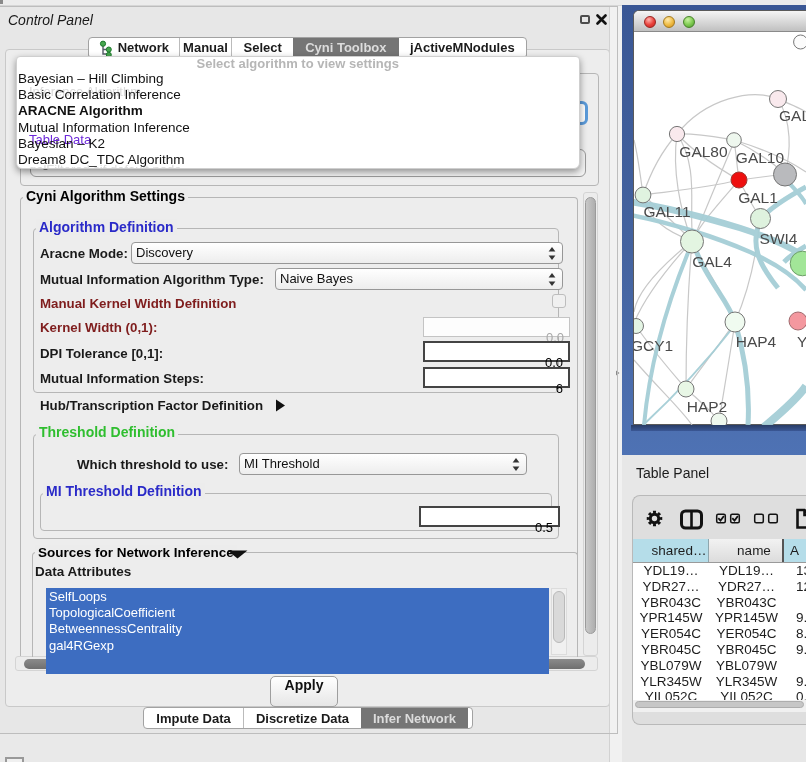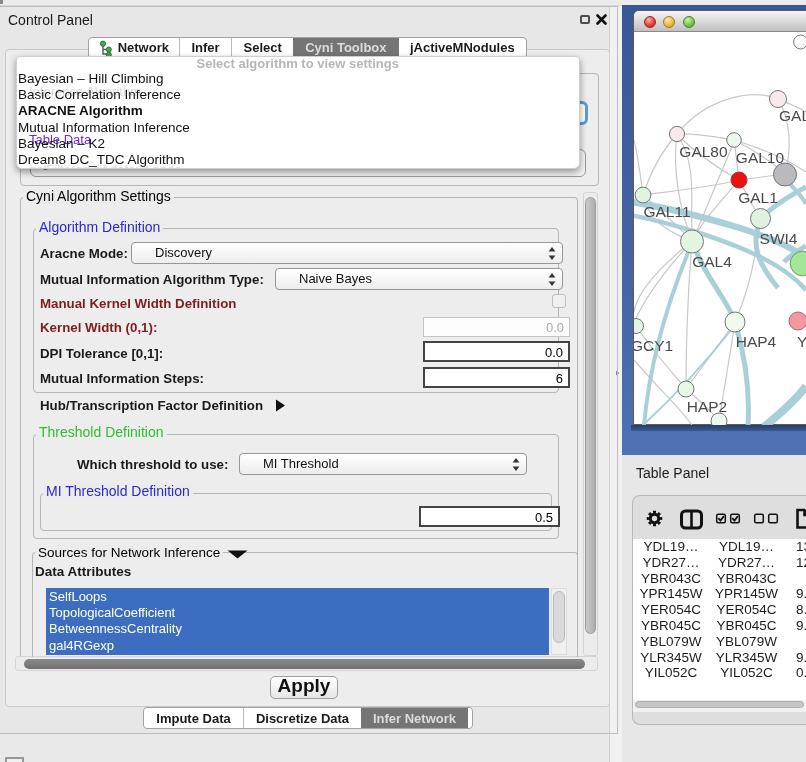--- a/index.html
+++ b/index.html
@@ -3,55 +3,55 @@
 <meta charset="utf-8">
 <style>
 * { margin:0; padding:0; box-sizing:border-box; }
 html,body { width:806px; height:762px; overflow:hidden; background:#e9e9e9;
   font-family:"Liberation Sans", sans-serif; }
 .abs { position:absolute; }
 #stage { position:relative; width:806px; height:762px; }
 .lbl { font-size:13.3px; font-weight:bold; color:#1a1a1a; white-space:nowrap; }
 .lbl.dis { color:#7f1d1d; }
 .gbox { position:absolute; border:1px solid #b6b6b6; border-radius:4px; }
-.gtitle { position:absolute; font-size:14px; font-weight:normal; background:#ececec; padding:0 3px; white-space:nowrap; }
+.gtitle { position:absolute; font-size:14px; font-weight:bold; background:#ececec; padding:0 3px; white-space:nowrap; }
 .combo { position:absolute; background:linear-gradient(#ffffff,#ededed); border:1px solid #979797;
-  border-radius:4px; font-size:13px; color:#111; line-height:20px; padding-left:23px; }
+  border-radius:4px; font-size:13px; color:#111; line-height:20px; padding-left:4px; }
 .updn { position:absolute; right:6px; top:4px; width:8px; height:13px; }
-.field { position:absolute; background:#fff; font-size:13px; text-align:right; padding:2px 5px 0 0; }
+.field { position:absolute; background:#fff; font-size:13px; text-align:right; padding:12px 5px 0 0; }
 .fdark { border:2px solid #444; color:#000; }
 .fdis { border:1px solid #c4c4c4; color:#a9a9a9; background:#fdfdfd; }
 </style>
 </head>
 <body>
 <div id="stage">
 
   <div class="abs" style="left:0;top:0;width:806px;height:6px;background:#ececec;border-bottom:1px solid #d6d6d6;"></div>
   <div class="abs" style="left:0;top:0;width:3px;height:4px;background:#8a8a8a;"></div>
 
   <div class="abs" id="cpanel" style="left:0;top:6px;width:618px;height:728px;background:#e7e7e7;">
     <div class="abs" style="left:0;top:0;width:618px;height:728px;border:1px solid #bdbdbd;border-left:none;pointer-events:none;z-index:50;"></div>
 
-    <div class="abs" style="left:8px;top:5.5px;font-size:14px;color:#1a1a1a;">Control Panel</div>
+    <div class="abs" style="left:8px;top:5.5px;font-size:14px;color:#1a1a1a;font-style:italic;">Control Panel</div>
     <div class="abs" style="left:580px;top:9px;width:10px;height:9px;border:2px solid #4d4d4d;border-radius:2px;"></div>
     <svg class="abs" style="left:596px;top:8px;" width="11" height="11" viewBox="0 0 11 11">
       <path d="M1.5 1.5 L9.5 9.5 M9.5 1.5 L1.5 9.5" stroke="#111" stroke-width="2.6" stroke-linecap="round"></path>
     </svg>
 
     <div class="abs" style="left:5px;top:43px;width:605px;height:658px;background:#ededed;border:1px solid #c9c9c9;border-radius:4px;"></div>
 
     <div class="abs" style="left:88px;top:31px;width:439px;height:20px;background:#fff;border:1px solid #a2a2a2;border-radius:4px 4px 2px 2px;display:flex;font-size:13px;font-weight:bold;color:#1b1b1b;">
       <div style="width:91px;display:flex;align-items:center;justify-content:center;border-right:1px solid #bbb;">
         <svg width="14" height="16" viewBox="0 0 14 16" style="margin-right:5px;margin-top:2px;">
           <path d="M4 5 L4 14 L8.5 14 M4 9.5 L8.5 9.5" stroke="#565b68" stroke-width="1.4" fill="none"></path>
           <circle cx="4" cy="3.7" r="2.6" fill="#47a64e" stroke="#1e7a2e" stroke-width="1"></circle>
           <circle cx="9.8" cy="9.5" r="2.5" fill="#47a64e" stroke="#1e7a2e" stroke-width="1"></circle>
           <circle cx="9.8" cy="14.8" r="2.5" fill="#47a64e" stroke="#1e7a2e" stroke-width="1"></circle>
         </svg>Network</div>
-      <div style="width:53px;display:flex;align-items:center;justify-content:center;border-right:1px solid #bbb;">Infer</div>
+      <div style="width:53px;display:flex;align-items:center;justify-content:center;border-right:1px solid #bbb;">Manual</div>
       <div style="width:61px;display:flex;align-items:center;justify-content:center;">Select</div>
       <div style="width:106px;display:flex;align-items:center;justify-content:center;background:#757575;color:#dcdcdc;">Cyni Toolbox</div>
       <div style="width:128px;display:flex;align-items:center;justify-content:center;">jActiveMNodules</div>
     </div>
 
     <div class="gbox" style="left:20px;top:67px;width:579px;height:113px;"></div>
     <div class="abs" style="left:30px;top:95px;width:558px;height:24px;border:3px solid #5b9ad9;border-radius:6px;background:#fff;"></div>
     <div class="abs" style="left:30px;top:143px;width:556px;height:28px;border:1px solid #9a9a9a;border-radius:6px;background:#f2f2f2;font-size:13px;color:#666;line-height:26px;padding-left:11px;">galFiltered.sif default node</div>
 
     <div class="abs" style="left:583px;top:186px;width:15px;height:464px;background:#ececec;border:1px solid #d4d4d4;border-radius:3px;"></div>
@@ -106,27 +106,27 @@
     <div class="gbox" style="left:40px;top:487px;width:512px;height:38px;"></div>
     <div class="gtitle" style="left:43px;top:477px;color:#2a2ac8;">MI Threshold Definition</div>
     <div class="field fdark" style="left:419px;top:500px;width:141px;height:21px;">0.5</div>
 
     <div class="gbox" style="left:32px;top:546px;width:546px;height:105px;border-bottom:none;border-radius:4px 4px 0 0;"></div>
     <div class="gtitle" style="left:35px;top:539px;font-size:13.5px;">Sources for Network Inference</div>
     <svg class="abs" style="left:227px;top:544px;" width="21" height="9" viewBox="0 0 19 9" preserveAspectRatio="none">
         <path d="M0.5 0.5 L18.5 0.5 L9.5 8.5 Z" fill="#111"></path>
       </svg>
     <div class="lbl abs" style="left:35px;top:558px;font-size:13.5px;">Data Attributes</div>
-    <div class="abs" style="left:46px;top:581.5px;width:503px;height:67px;background:#3d6dc1;color:#fff;font-size:13px;line-height:16.4px;padding:1px 0 0 3px;overflow:hidden;">
+    <div class="abs" style="left:46px;top:581.5px;width:503px;height:86px;background:#3d6dc1;color:#fff;font-size:13px;line-height:16.4px;padding:1px 0 0 3px;overflow:hidden;">
       SelfLoops<br>TopologicalCoefficient<br>BetweennessCentrality<br>gal4RGexp
     </div>
     <div class="abs" style="left:551px;top:581.5px;width:16px;height:67px;background:#f0f0f0;border:1px solid #dcdcdc;"></div>
     <div class="abs" style="left:553px;top:585px;width:12px;height:52px;background:#d9d9d9;border:1px solid #b9b9b9;border-radius:6px;"></div>
 
-    <div class="abs" style="left:270px;top:670px;width:68px;height:23px;background:linear-gradient(#ffffff,#e6e6e6);border:1px solid #9e9e9e;border-radius:5px;text-align:center;font-size:19px;font-weight:bold;color:#111;line-height:17px;">Apply</div>
+    <div class="abs" style="left:270px;top:670px;width:68px;height:31px;background:linear-gradient(#ffffff,#e6e6e6);border:1px solid #9e9e9e;border-radius:5px;text-align:center;font-size:14px;font-weight:bold;color:#111;line-height:17px;">Apply</div>
 
     <div class="abs" style="left:143px;top:701px;width:330px;height:22px;background:#fff;border:1px solid #a2a2a2;border-radius:4px;display:flex;font-size:13px;font-weight:bold;color:#1b1b1b;overflow:hidden;">
       <div style="width:100px;display:flex;align-items:center;justify-content:center;border-right:1px solid #bbb;">Impute Data</div>
       <div style="width:117px;display:flex;align-items:center;justify-content:center;">Discretize Data</div>
       <div style="width:107px;display:flex;align-items:center;justify-content:center;background:#757575;color:#dcdcdc;">Infer Network</div>
     </div>
 
     <div class="abs" style="left:15.5px;top:50px;width:564.5px;height:113px;background:#fff;border:1px solid #cfcfcf;border-radius:4px 4px 6px 6px;box-shadow:0 3px 7px rgba(0,0,0,0.4);font-size:13px;color:#111;overflow:hidden;">
       <div style="position:absolute;left:12.5px;top:27px;color:#dadada;">Inference Algorithm</div>
       <div style="position:absolute;left:12.5px;top:75px;color:#6d28d9;">Table Data</div>
@@ -252,20 +252,25 @@
         <rect x="98.7" y="11.2" width="8.6" height="8.6" rx="1.5"></rect>
         <path d="M86.3 15.2 l2.2 2.4 3.4-4.6" stroke-width="1.8"></path>
         <path d="M100.3 15.2 l2.2 2.4 3.4-4.6" stroke-width="1.8"></path>
         <rect x="122.7" y="11.2" width="8.6" height="8.6" rx="1.5"></rect>
         <rect x="136.7" y="11.2" width="8.6" height="8.6" rx="1.5"></rect>
       </g>
       <path d="M165.5 7 h7 l5 5 v12.5 h-12 z M172.5 7 v5 h5" fill="none" stroke="#111" stroke-width="2.6"></path>
     </svg>
 
     <div class="abs" style="left:11px;top:84px;width:173px;height:161px;background:#fff;overflow:hidden;font-size:13.5px;color:#1d1d1d;">
+      <div style="display:flex;height:24px;border-bottom:1px solid #9a9a9a;text-align:center;line-height:23px;">
+        <div style="width:76px;background:#b5dde9;border-right:1px solid #8fa6ad;padding-left:17px;">shared…</div>
+        <div style="width:75px;background:linear-gradient(#f2f2f2,#dcdcdc);border-right:2px solid #555;padding-left:17px;">name</div>
+        <div style="width:22px;background:#b5dde9;text-align:left;padding-left:6px;">A</div>
+      </div>
       <div class="trow">
           <span>YDL19…</span>
           <span>YDL19…</span>
           <i>13</i>
         </div>
       <div class="trow">
           <span>YDR27…</span>
           <span>YDR27…</span>
           <i>12</i>
         </div>

